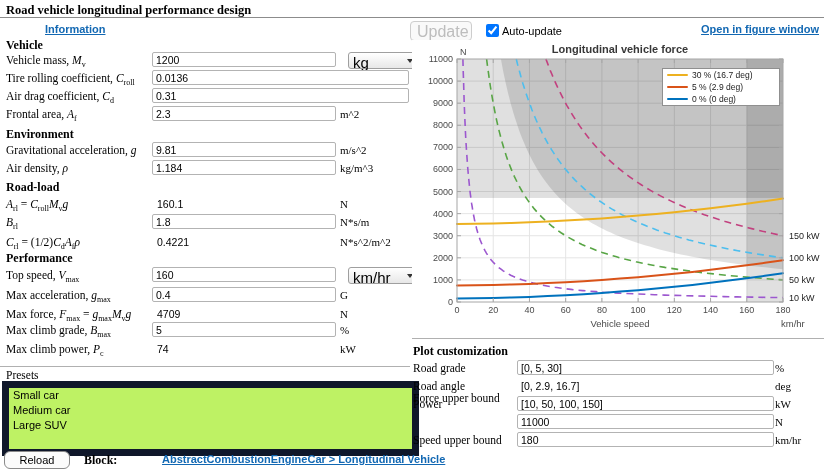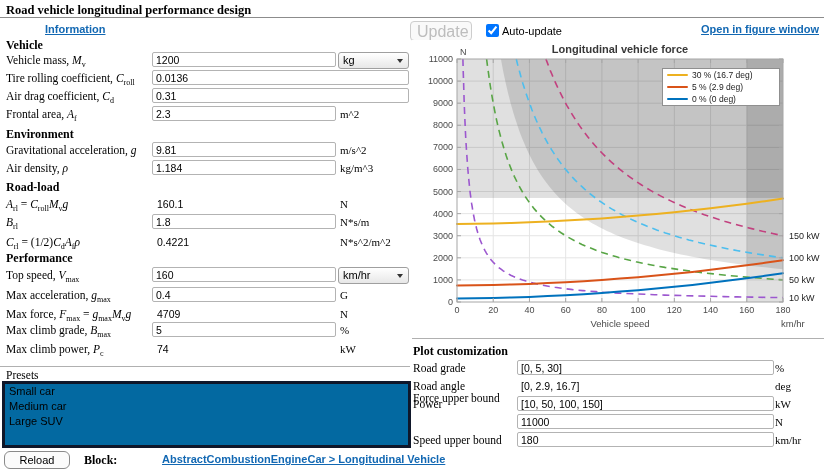--- a/index.html
+++ b/index.html
@@ -13,33 +13,33 @@
   .serif{font-family:"Liberation Serif",serif;}
   .heading{position:absolute;left:6px;font-family:"Liberation Serif",serif;font-weight:bold;font-size:12px;color:#000;white-space:nowrap;}
   .lbl{position:absolute;left:6px;font-family:"Liberation Serif",serif;font-size:11.5px;color:#000;white-space:nowrap;}
   .lbl i{font-style:italic;}
   .lbl sub{font-size:8px;}
   .unit{position:absolute;left:340px;font-family:"Liberation Serif",serif;font-size:11px;color:#000;white-space:nowrap;}
   .val{position:absolute;left:157px;font-size:10.5px;color:#000;white-space:nowrap;}
   .inp{position:absolute;left:152px;width:176px;height:13px;border:1px solid #b3b3b3;border-radius:2px;
        background:#fff;font-family:"Liberation Sans",sans-serif;font-size:10.5px;color:#000;padding:0 3px;box-sizing:content-box;}
   .inp.wide{width:249px;}
-  .dd{position:absolute;left:338px;width:61px;height:13px;border:1px solid #9f9f9f;border-radius:3px;
-      background:linear-gradient(#ffffff,#e7e7e7);font-size:11px;color:#000;padding:1px 4px;cursor:default;}
+  .dd{position:absolute;left:348px;width:61px;height:13px;border:1px solid #9f9f9f;border-radius:3px;
+      background:linear-gradient(#ffffff,#e7e7e7);font-size:15px;color:#000;padding:1px 4px;cursor:default;}
   .dd .arr{position:absolute;right:5px;top:6px;width:0;height:0;
       border-left:3.5px solid transparent;border-right:3.5px solid transparent;border-top:4px solid #333;}
   .link{position:absolute;color:#1268b3;font-weight:bold;font-size:11px;text-decoration:underline;cursor:pointer;white-space:nowrap;padding-left:40px;}
   .divider{position:absolute;height:1px;background:#9a9a9a;}
   .btn{position:absolute;box-sizing:border-box;font-family:"Liberation Sans",sans-serif;}
   #update-btn{left:410px;top:21px;width:62px;height:20px;border:1px solid #cdcdcd;border-radius:4px;
       background:#f9f9f9;color:#bdbdbd;font-size:16px;}
   #reload-btn{left:4px;top:451px;width:66px;height:18px;border:1px solid #8a8a8a;border-radius:6px;
       background:#fbfbfb;color:#000;font-size:11px;}
   #auto-update-cb{position:absolute;left:486px;top:24px;width:13px;height:13px;margin:0;}
-  #listbox{position:absolute;left:2px;top:381px;width:403px;height:61px;border:3px solid #0f172a;background:#0369a1;}
+  #listbox{position:absolute;left:2px;top:381px;width:403px;height:61px;border:7px solid #0f172a;background:#bef264;}
   .list-item{height:15px;line-height:15px;padding-left:4px;font-size:11px;color:#000;cursor:default;}
   #chart-panel{position:absolute;left:412px;top:40px;width:412px;height:299px;background:#ffffff;}
   .legend{position:absolute;background:#fff;border:1px solid #8f8f8f;z-index:5;}
   .lg-title{font-size:8.5px;font-weight:bold;color:#222;text-align:center;padding:2px 3px 1px 3px;border-bottom:1px solid #c0c0c0;white-space:nowrap;}
   .lg-row{height:12px;display:flex;align-items:center;padding:0 4px;}
   .lg-swatch{display:inline-block;width:21px;height:2.5px;margin-right:4px;border-radius:1px;}
   .lg-text{font-size:8.5px;color:#222;white-space:nowrap;}
   svg text{font-family:"Liberation Sans",sans-serif;}
   .tickl{font-size:9px;fill:#4a4a4a;}
   .ctitle{font-size:11px;font-weight:bold;fill:#383838;}

